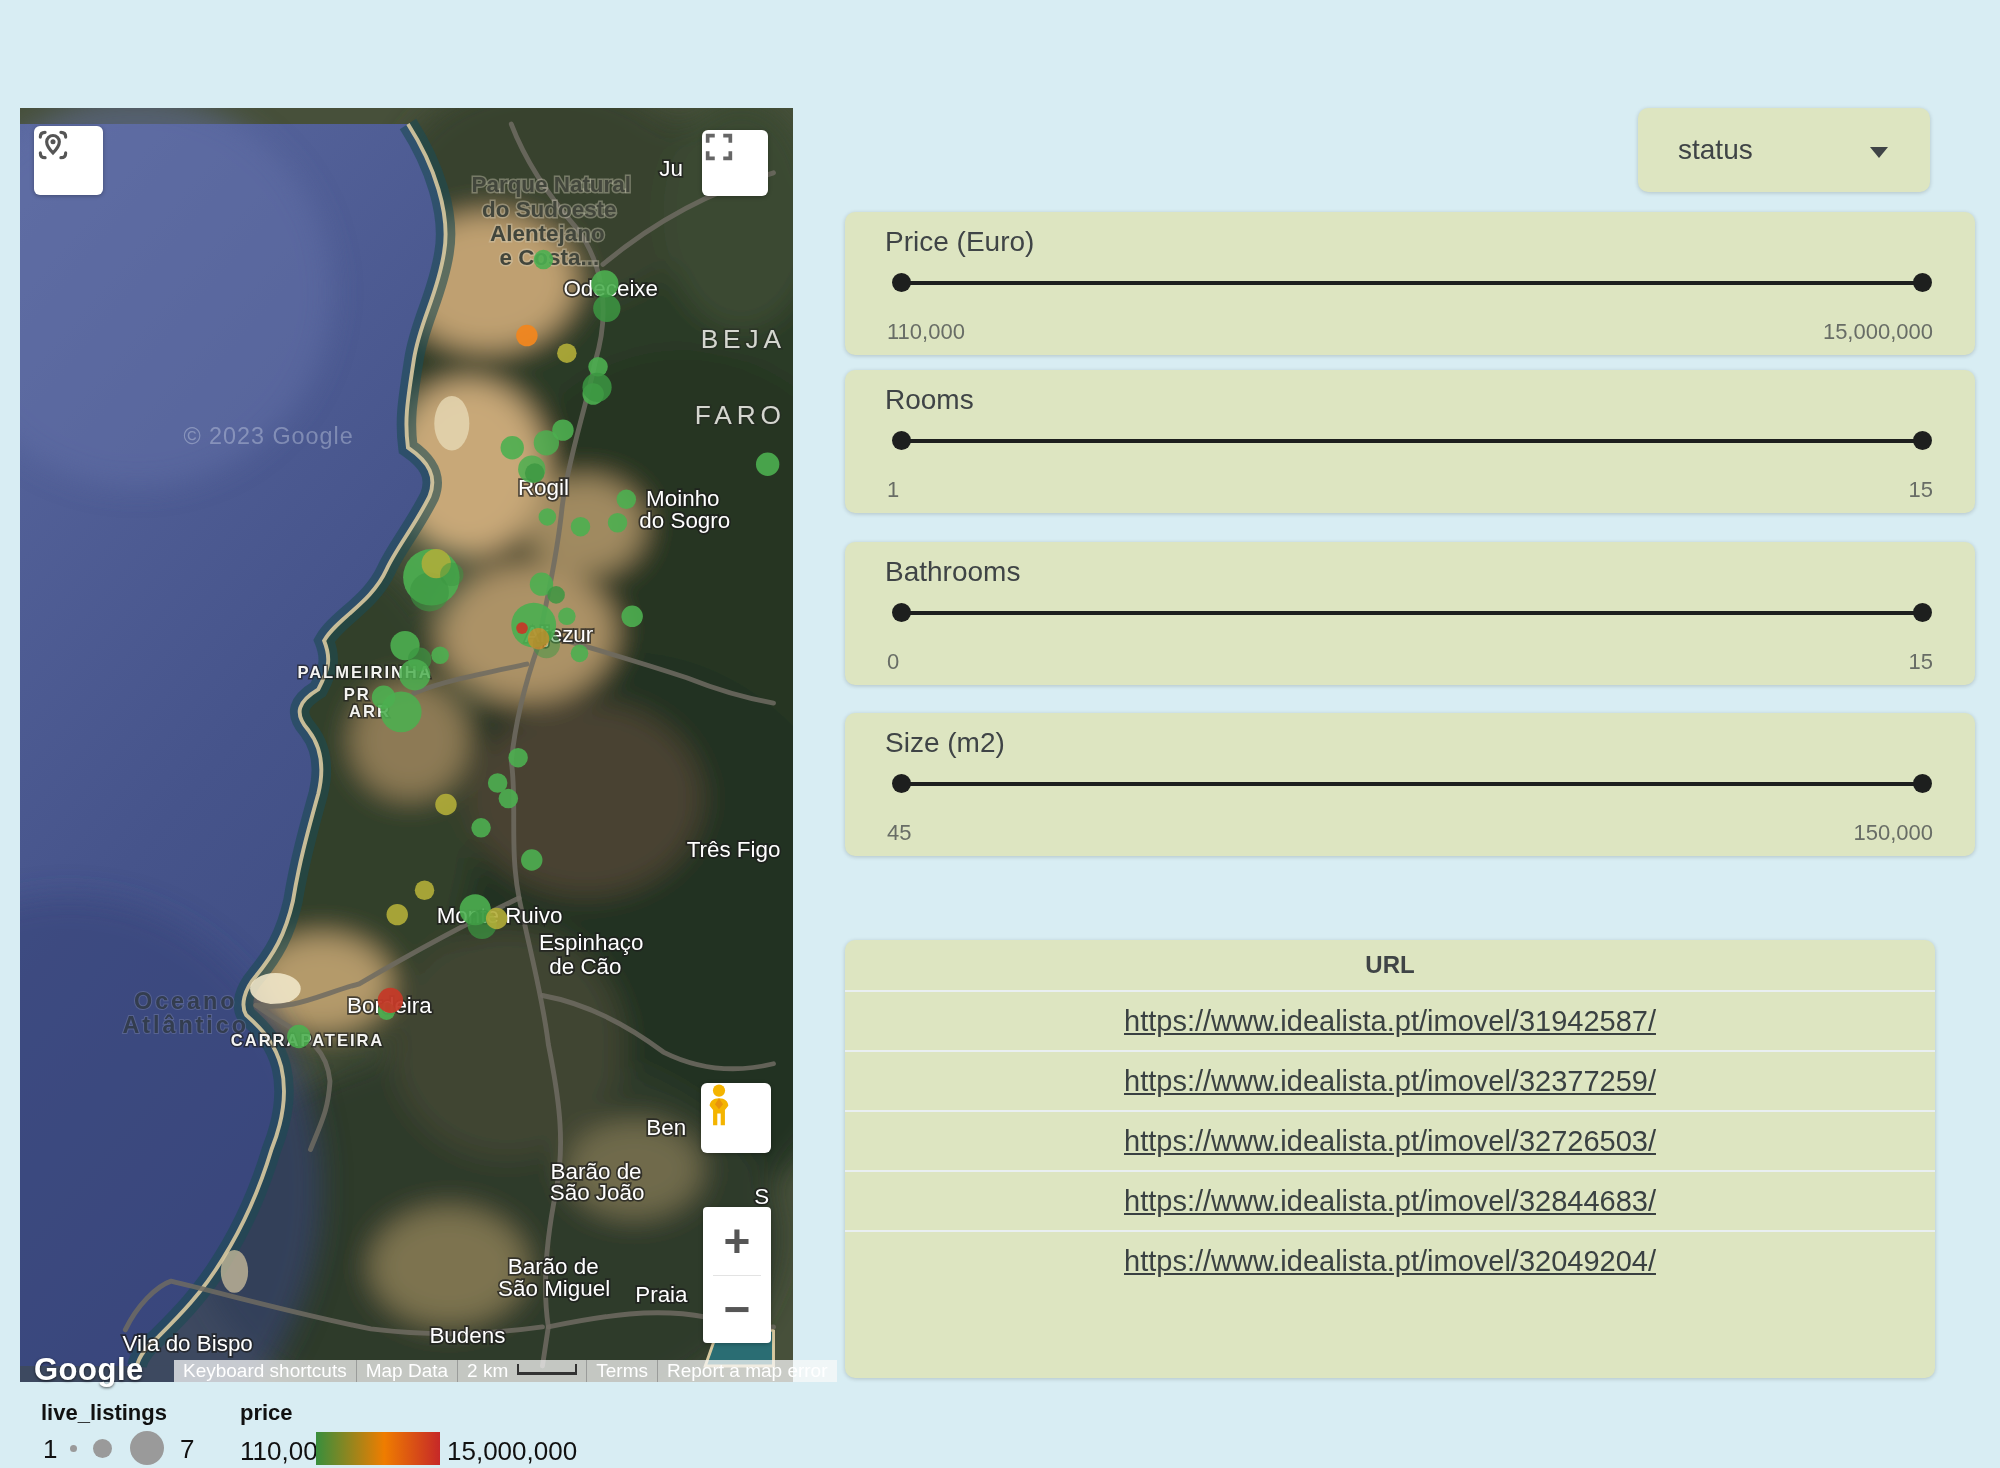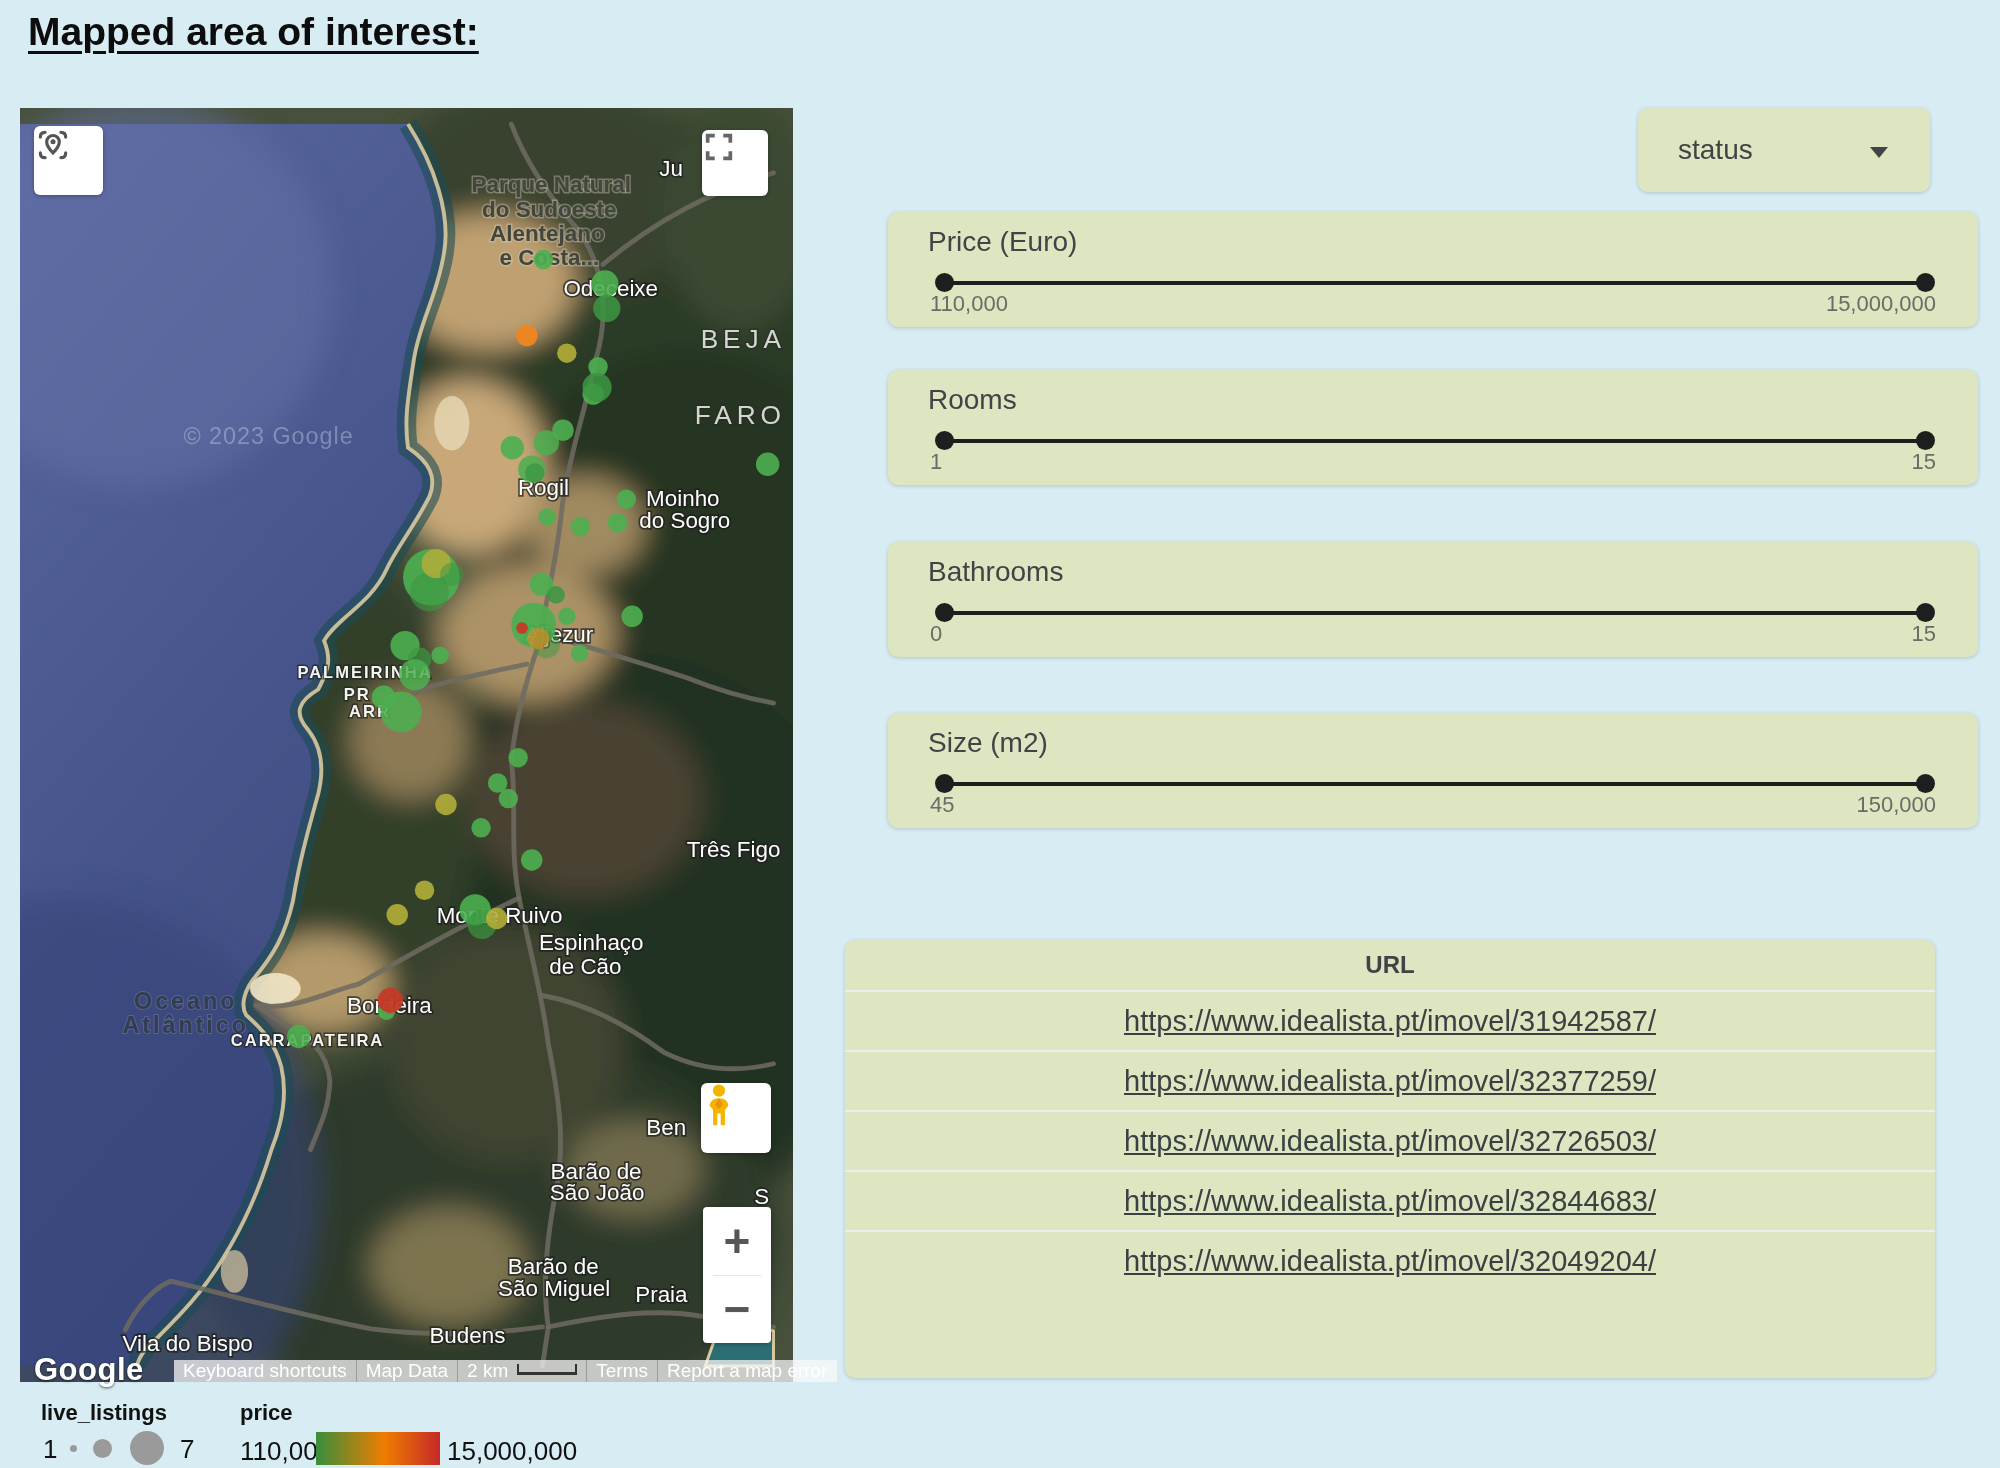--- a/index.html
+++ b/index.html
@@ -45,40 +45,39 @@
   .lg-val{position:absolute;font-size:26px;color:#111;}
   .lg-dot{position:absolute;border-radius:50%;background:#9a9a9a;}
   #lg-grad{position:absolute;left:316px;top:1432px;width:124px;height:33px;}
   
   .panel{position:absolute;background:#dde5c1;border-radius:10px;box-shadow:0 1px 4px rgba(0,0,0,.18);}
   #status-panel{left:1638px;top:108px;width:292px;height:84px;cursor:pointer;}
   #status-label{position:absolute;left:40px;top:0;height:84px;display:flex;align-items:center;
     font-size:28px;color:#3f4446;}
   #status-caret{position:absolute;right:42px;top:39px;width:0;height:0;border-left:9px solid transparent;
     border-right:9px solid transparent;border-top:11px solid #3f4446;}
-  .slider-panel{height:115px;left:888px;width:1090px;}
+  .slider-panel{height:143px;left:845px;width:1090px;padding-left:40px;}
   .sl-label{position:absolute;left:40px;top:14px;font-size:28px;color:#3f4446;}
   .sl-track{position:absolute;left:56px;right:52px;top:69px;height:4px;background:#1d1f1e;border-radius:2px;}
   .thumb{position:absolute;top:-8px;width:19px;height:19px;border-radius:50%;background:#1d1f1e;cursor:pointer;}
   .thumb.lo{left:-9px;} .thumb.hi{right:-9px;}
   .sl-min{position:absolute;left:42px;bottom:10px;font-size:22px;color:#686d66;}
   .sl-max{position:absolute;right:42px;bottom:10px;font-size:22px;color:#686d66;}
   
   #url-table{left:845px;top:940px;width:1090px;height:438px;overflow:hidden;}
   #url-head{height:50px;line-height:50px;text-align:center;font-weight:700;font-size:24px;color:#3f4446;}
   .trow{height:58px;display:flex;align-items:center;justify-content:center;}
   .trow.sep{border-top:2px solid #e9eff1;}
   .tlink{font-size:29px;color:#3a4142;text-decoration:underline;cursor:pointer;}
 </style>
 </head>
 <body>
 
 <div id="stage">
 
-  <div id="page-title">Mapped area of interest:</div>
 
   <div id="map">
     <svg width="773" height="1274" viewBox="20 108 793 1274">
       <defs>
         <linearGradient id="og" x1="0" y1="0" x2="0.4" y2="1">
           <stop offset="0" stop-color="#5a68a0"></stop>
             <stop offset="0.6" stop-color="#46548b"></stop>
           <stop offset="1" stop-color="#3d4b80"></stop>
         </linearGradient>
         <filter id="b" x="-50%" y="-50%" width="200%" height="200%">

